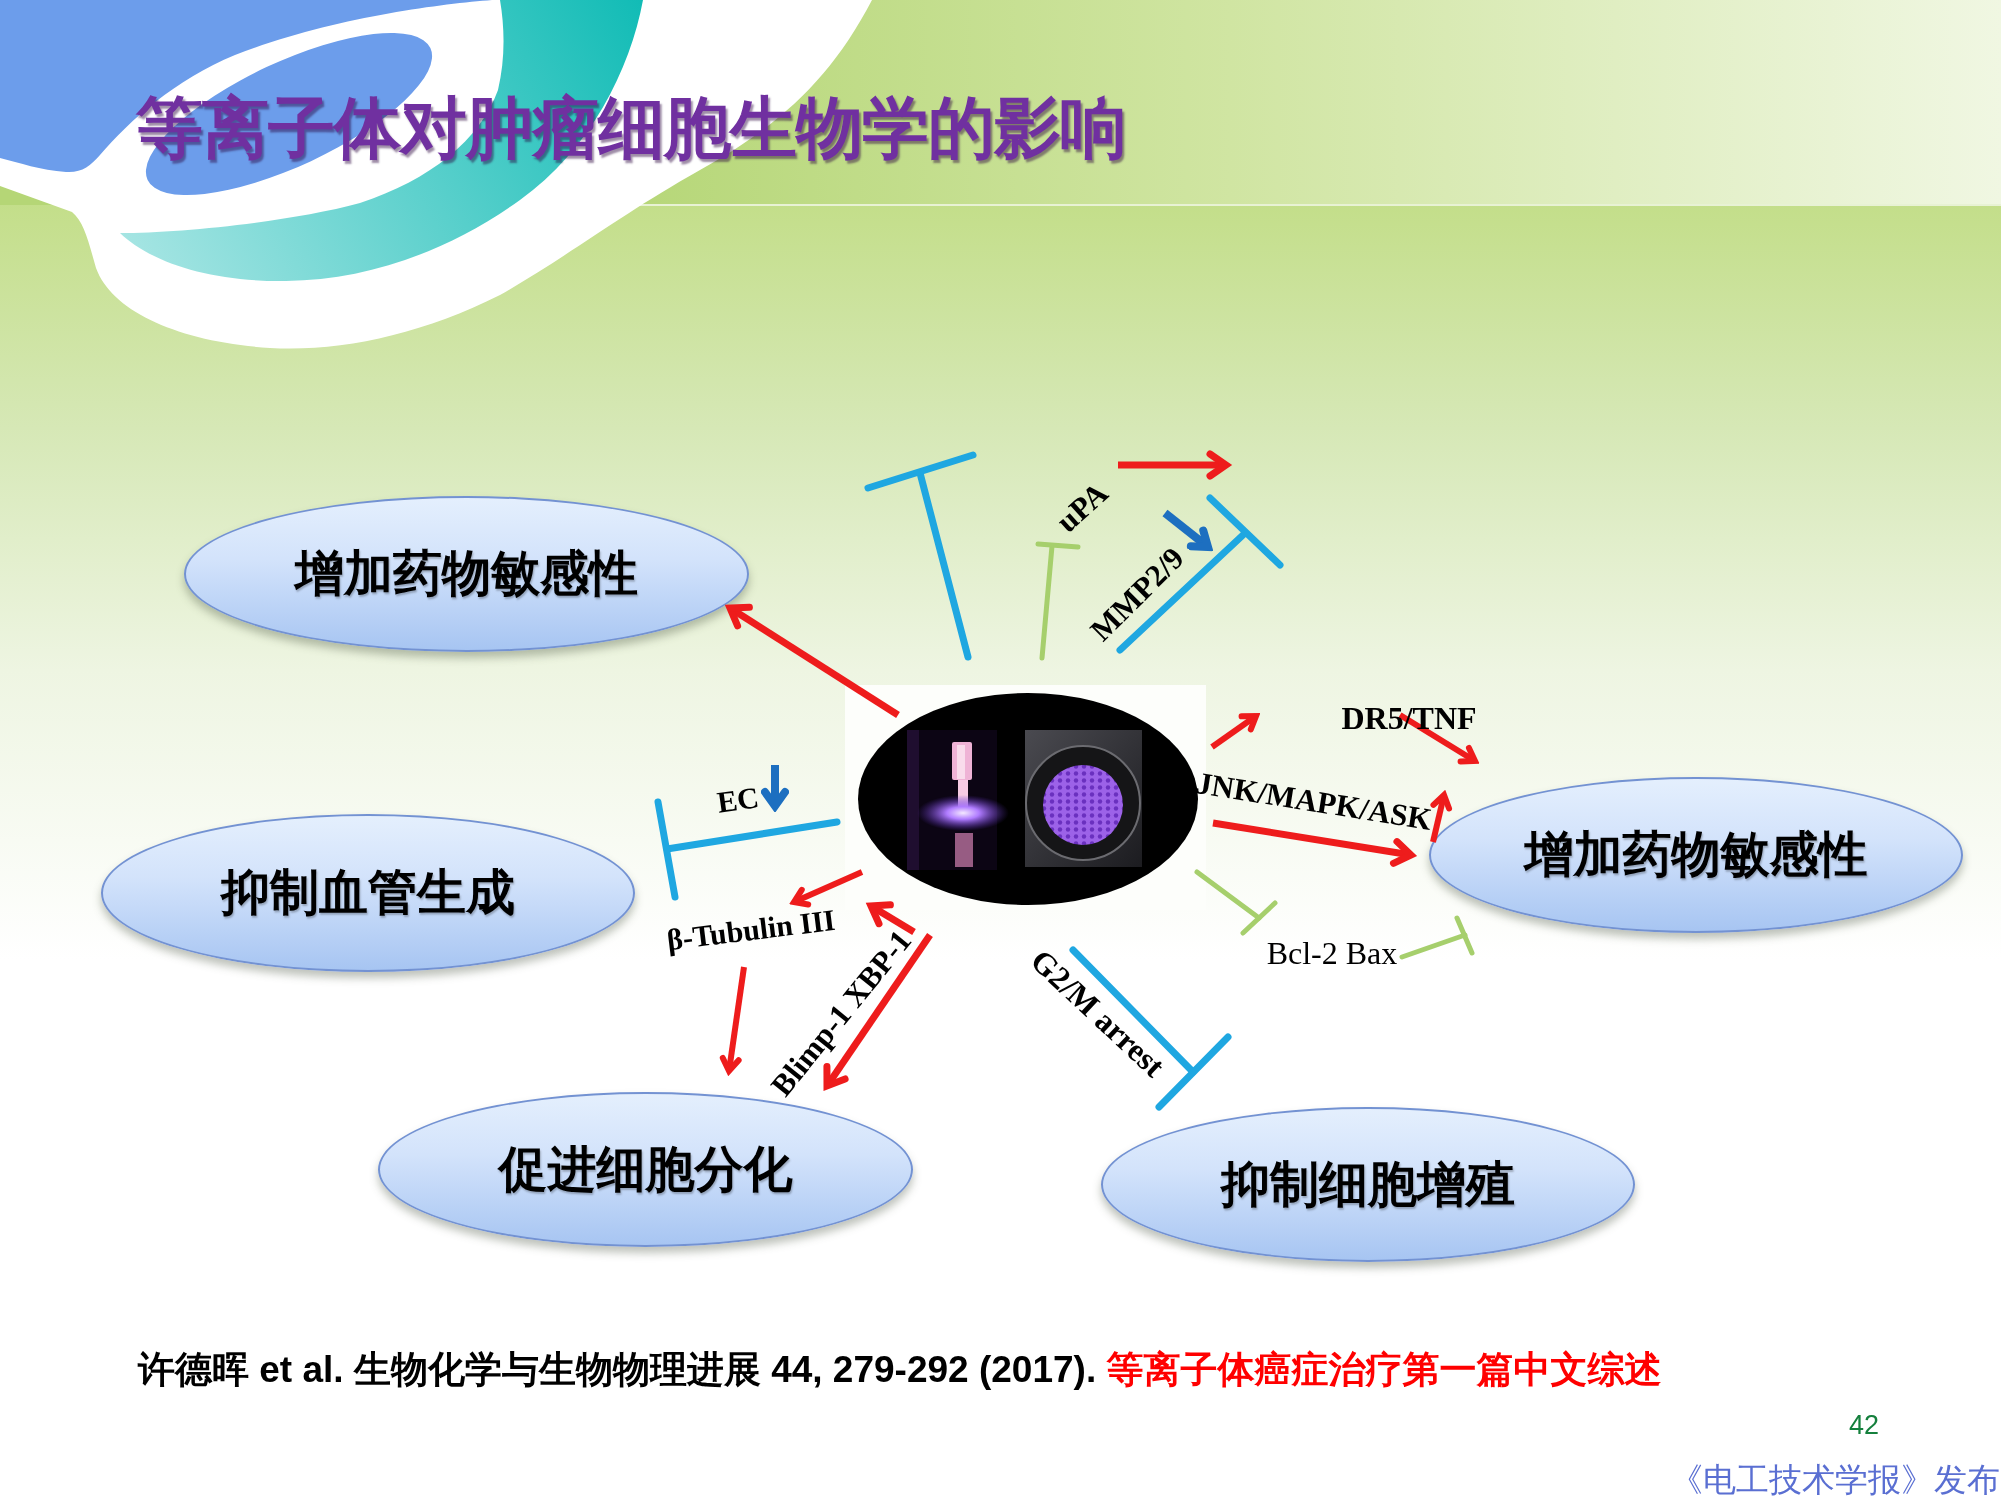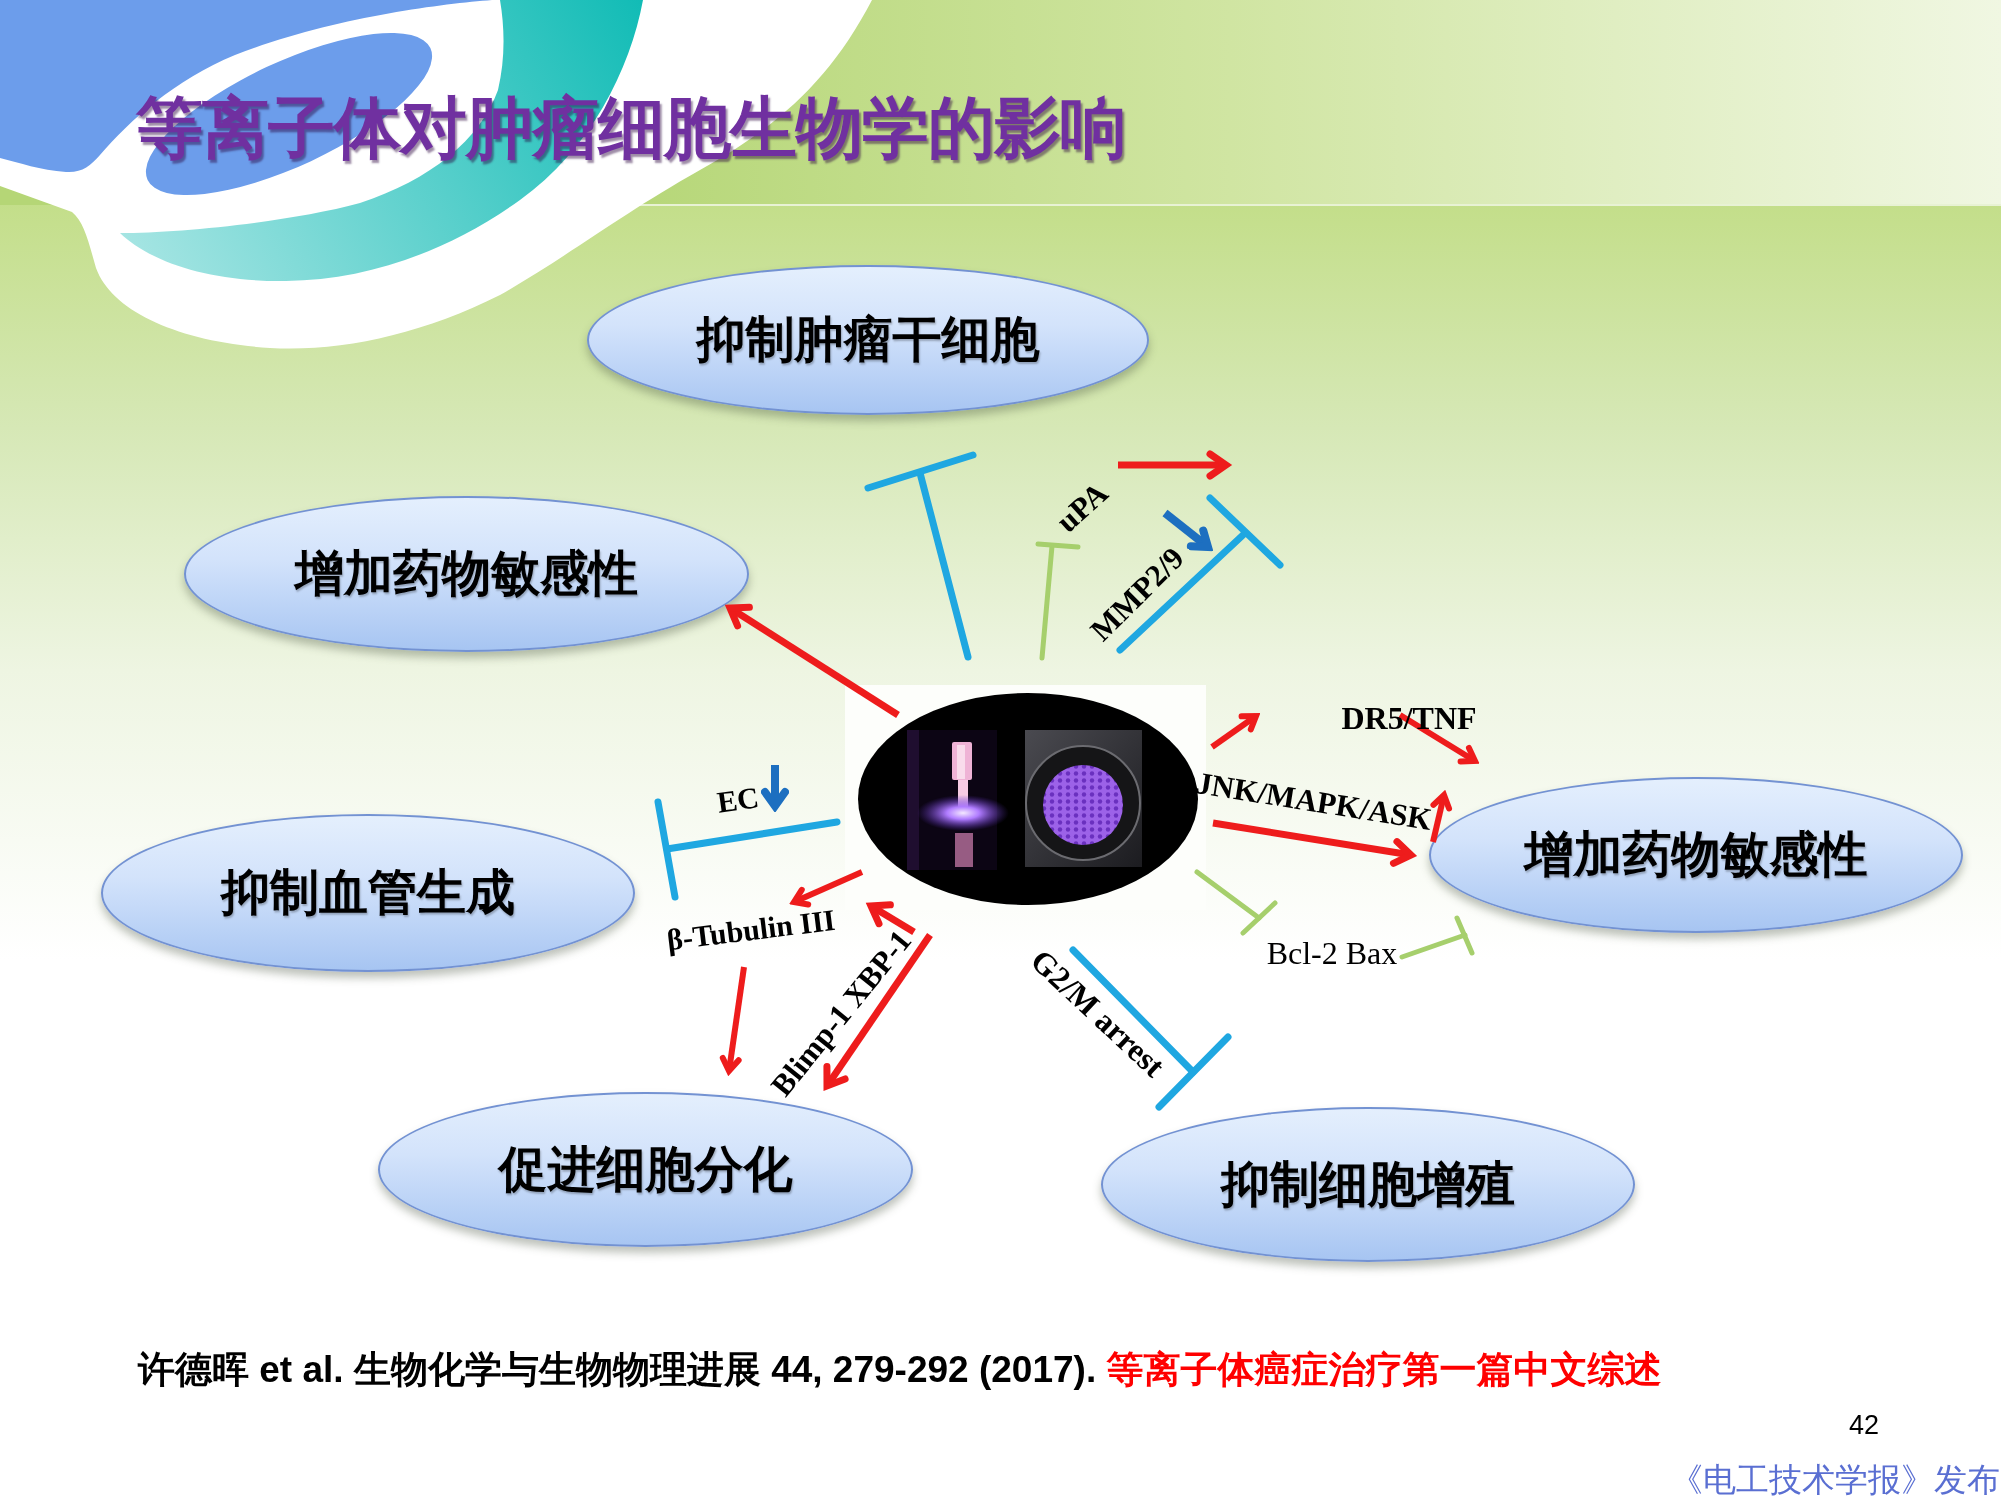--- a/index.html
+++ b/index.html
@@ -29,21 +29,21 @@
       position: absolute; font-family: "Liberation Serif", serif; color: #000;
       white-space: nowrap; line-height: 1; transform-origin: 50% 50%;
     }
     .citation {
       position: absolute; left: 138px; top: 1345px; white-space: nowrap;
       font-family: "Liberation Sans", sans-serif; font-weight: bold; font-size: 37px; color: #000;
     }
     .citation .hl { color: var(--highlight-text, #ff0000); }
     .pagenum {
       position: absolute; left: 1849px; top: 1410px;
-      font-family: "Liberation Sans", sans-serif; font-size: 27px; color: #000000;
+      font-family: "Liberation Sans", sans-serif; font-size: 27px; color: #15803d;
     }
     .publisher {
       position: absolute; left: 1670px; top: 1458px; white-space: nowrap;
       font-family: "Liberation Serif", serif; font-size: 33px; color: var(--publisher-mark, #5a6fd2);
     }
     .red { stroke: var(--activate-arrow, #ee1c1c); stroke-width: 7; fill: none; stroke-linecap: butt; }
     .red-thin { stroke: var(--activate-arrow, #ee1c1c); stroke-width: 6; fill: none; }
     .tblue { stroke: var(--inhibit-blue, #1fa7e1); stroke-width: 7; fill: none; stroke-linecap: round; }
     .tgreen { stroke: var(--inhibit-green, #a6cf6c); stroke-width: 5; fill: none; stroke-linecap: round; }
     .dblue { stroke: var(--downregulate-arrow, #1d6fc0); stroke-width: 8; fill: none; }
@@ -78,23 +78,20 @@
     <rect x="0" y="0" width="2001" height="205" fill="url(#gBand)"></rect>
     <line x1="600" y1="205" x2="2001" y2="205" stroke="#e8f2d4" stroke-width="2"></line>
     <path d="M0,0 H872 C830,80 780,125 700,170 C620,215 570,255 500,295 C420,335 340,352 270,348 C180,342 112,312 96,268 C88,240 84,222 72,212 L0,186 Z" fill="#ffffff"></path>
     <path d="M0,0 H492 C440,4 330,18 235,55 C175,80 130,120 100,155 C90,166 82,173 66,172 C40,170 20,163 0,158 Z" fill="#6c9deb"></path>
     <path d="M500,0 H643 C630,70 590,150 520,200 C450,250 370,280 286,281 C210,282 150,262 120,233 C180,233 290,222 360,203 C430,180 480,140 498,90 C505,60 505,30 500,0 Z" fill="url(#gTeal)"></path>
     <ellipse cx="289" cy="114" rx="156" ry="52" transform="rotate(-25 289 114)" fill="#6c9deb"></ellipse>
   </svg>
 
   <h1 class="title">等离子体对肿瘤细胞生物学的影响</h1>
 
-  <div class="effect" style="left:587px;top:265px;width:562px;height:150px;">
-    <span>抑制肿瘤干细胞</span>
-  </div>
   <div class="effect" style="left:184px;top:496px;width:565px;height:156px;">
     <span>增加药物敏感性</span>
   </div>
   <div class="effect" style="left:101px;top:814px;width:534px;height:158px;">
     <span>抑制血管生成</span>
   </div>
   <div class="effect" style="left:1429px;top:777px;width:534px;height:156px;">
     <span>增加药物敏感性</span>
   </div>
   <div class="effect" style="left:378px;top:1092px;width:535px;height:155px;">

